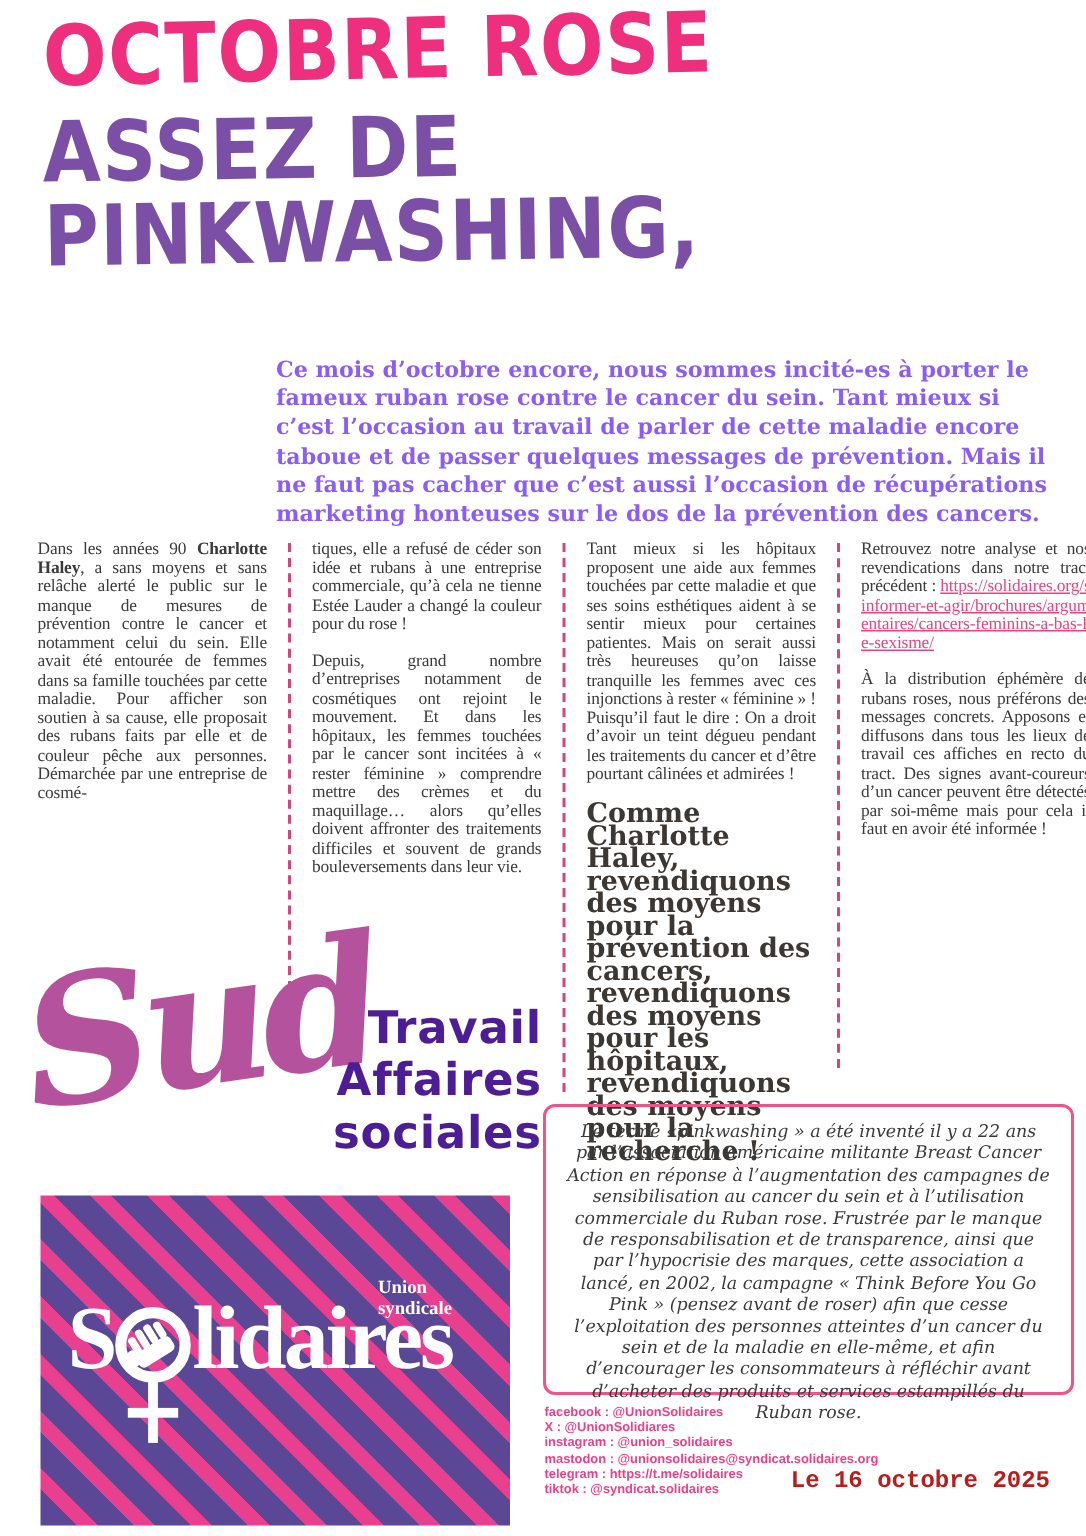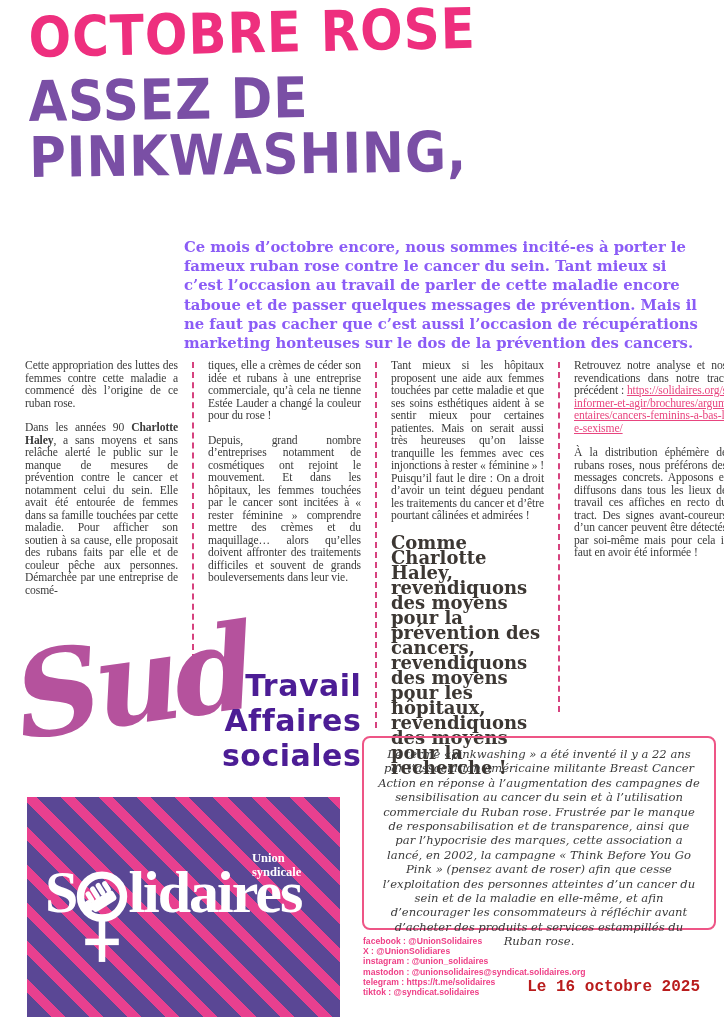--- a/index.html
+++ b/index.html
@@ -66,26 +66,25 @@
 
   <div class="headline">
     <div><span class="hl1">OCTOBRE ROSE</span></div>
     <div><span class="hl2">ASSEZ DE PINKWASHING,</span></div>
   </div>
 
   <div class="intro">Ce mois d’octobre encore, nous sommes incité-es à porter le fameux ruban rose contre le cancer du sein. Tant mieux si c’est l’occasion au travail de parler de cette maladie encore taboue et de passer quelques messages de prévention.  Mais il ne faut pas cacher que c’est aussi l’occasion de récupérations marketing honteuses sur le dos de la prévention des cancers.</div>
 
   <div class="columns">
     <div class="col">
-      <p>Cette appropriation des luttes des femmes contre cette maladie a commencé dès l’origine de ce ruban rose.</p>
       <p><span>Dans les années 90 </span><b>Charlotte Haley</b><span>, a sans moyens et sans relâche alerté le public sur le manque de mesures de prévention contre le cancer et notamment celui du sein. Elle avait été entourée de femmes dans sa famille touchées par cette maladie. Pour afficher son soutien à sa cause, elle proposait des rubans faits par elle et de couleur pêche aux personnes. Démarchée par une entreprise de cosmé-</span></p>
     </div>
     <div class="sep sep1"></div>
     <div class="col">
-      <p>tiques, elle a crèmes de céder son idée et rubans à une entreprise commerciale, qu’à cela ne tienne Estée Lauder a changé la couleur pour du rose !</p>
+      <p>tiques, elle a refusé de céder son idée et rubans à une entreprise commerciale, qu’à cela ne tienne Estée Lauder a changé la couleur pour du rose !</p>
       <p>Depuis, grand nombre d’entreprises notamment de cosmétiques ont rejoint le mouvement. Et dans les hôpitaux, les femmes touchées par le cancer sont incitées à « rester féminine » comprendre mettre des crèmes et du maquillage… alors qu’elles doivent affronter des traitements difficiles et souvent de grands bouleversements dans leur vie.</p>
     </div>
     <div class="sep sep2"></div>
     <div class="col">
       <p>Tant mieux si les hôpitaux proposent une aide aux femmes touchées par cette maladie et que ses soins esthétiques aident à se sentir mieux pour certaines patientes. Mais on serait aussi très heureuses qu’on laisse tranquille les femmes avec ces injonctions à rester « féminine » ! Puisqu’il faut le dire : On a droit d’avoir un teint dégueu pendant les traitements du cancer et d’être pourtant câlinées et admirées !</p>
       <p class="cta">Comme Charlotte Haley, revendiquons des moyens pour la prévention des cancers, revendiquons des moyens pour les hôpitaux, revendiquons des moyens pour la recherche !</p>
     </div>
     <div class="sep sep3"></div>
     <div class="col">
       <p><span>Retrouvez notre analyse et nos revendications dans notre tract précédent : </span><a href="#" class="link">https://solidaires.org/sinformer-et-agir/brochures/argumentaires/cancers-feminins-a-bas-le-sexisme/</a></p>

